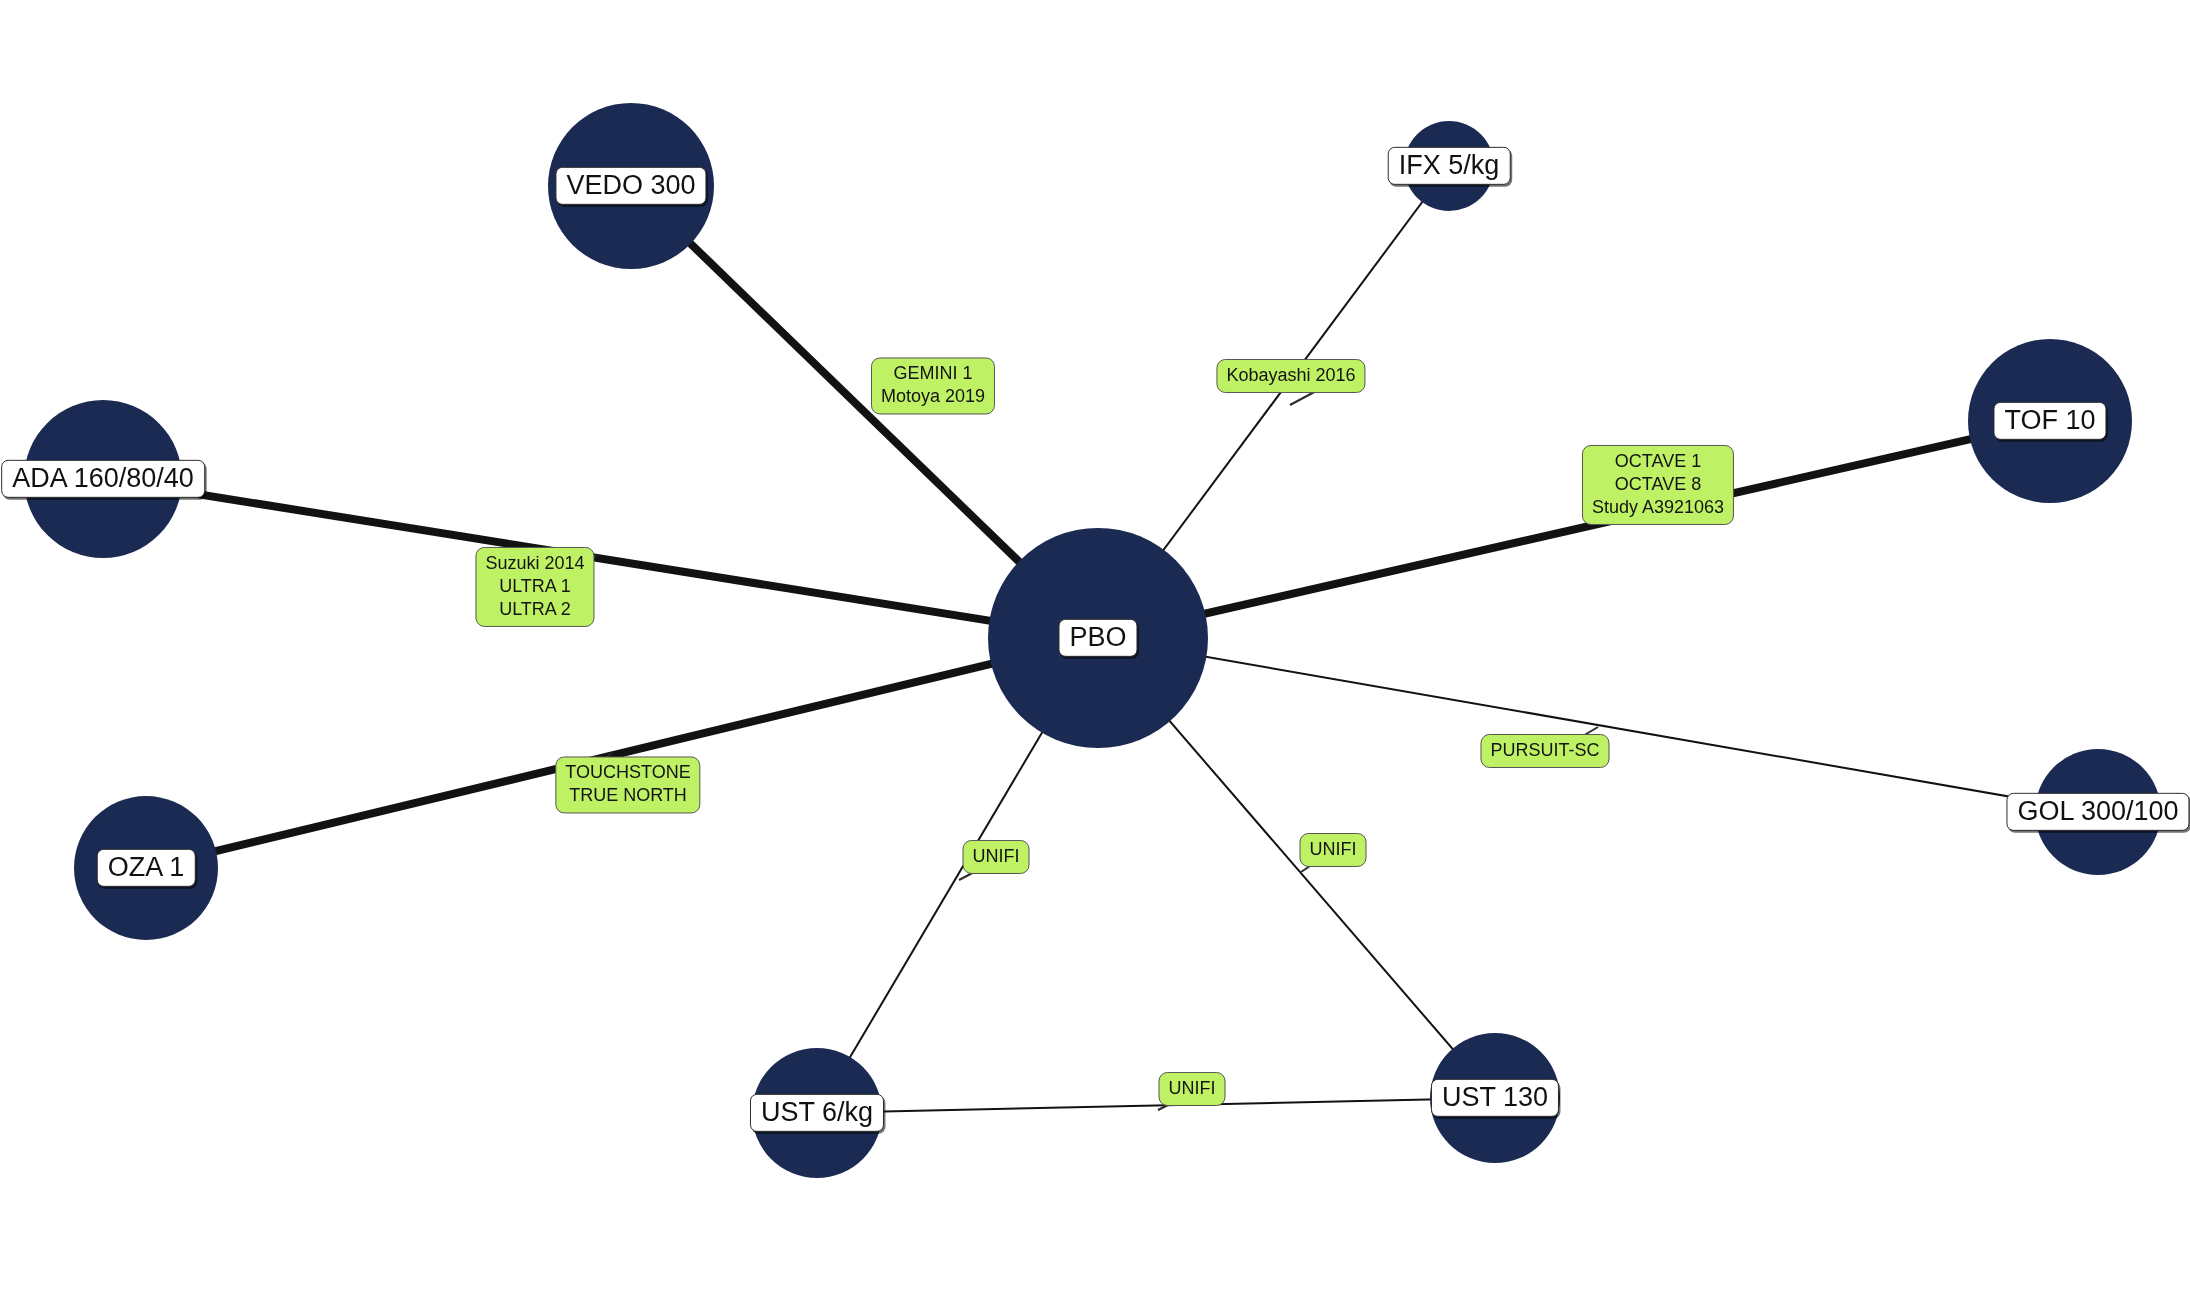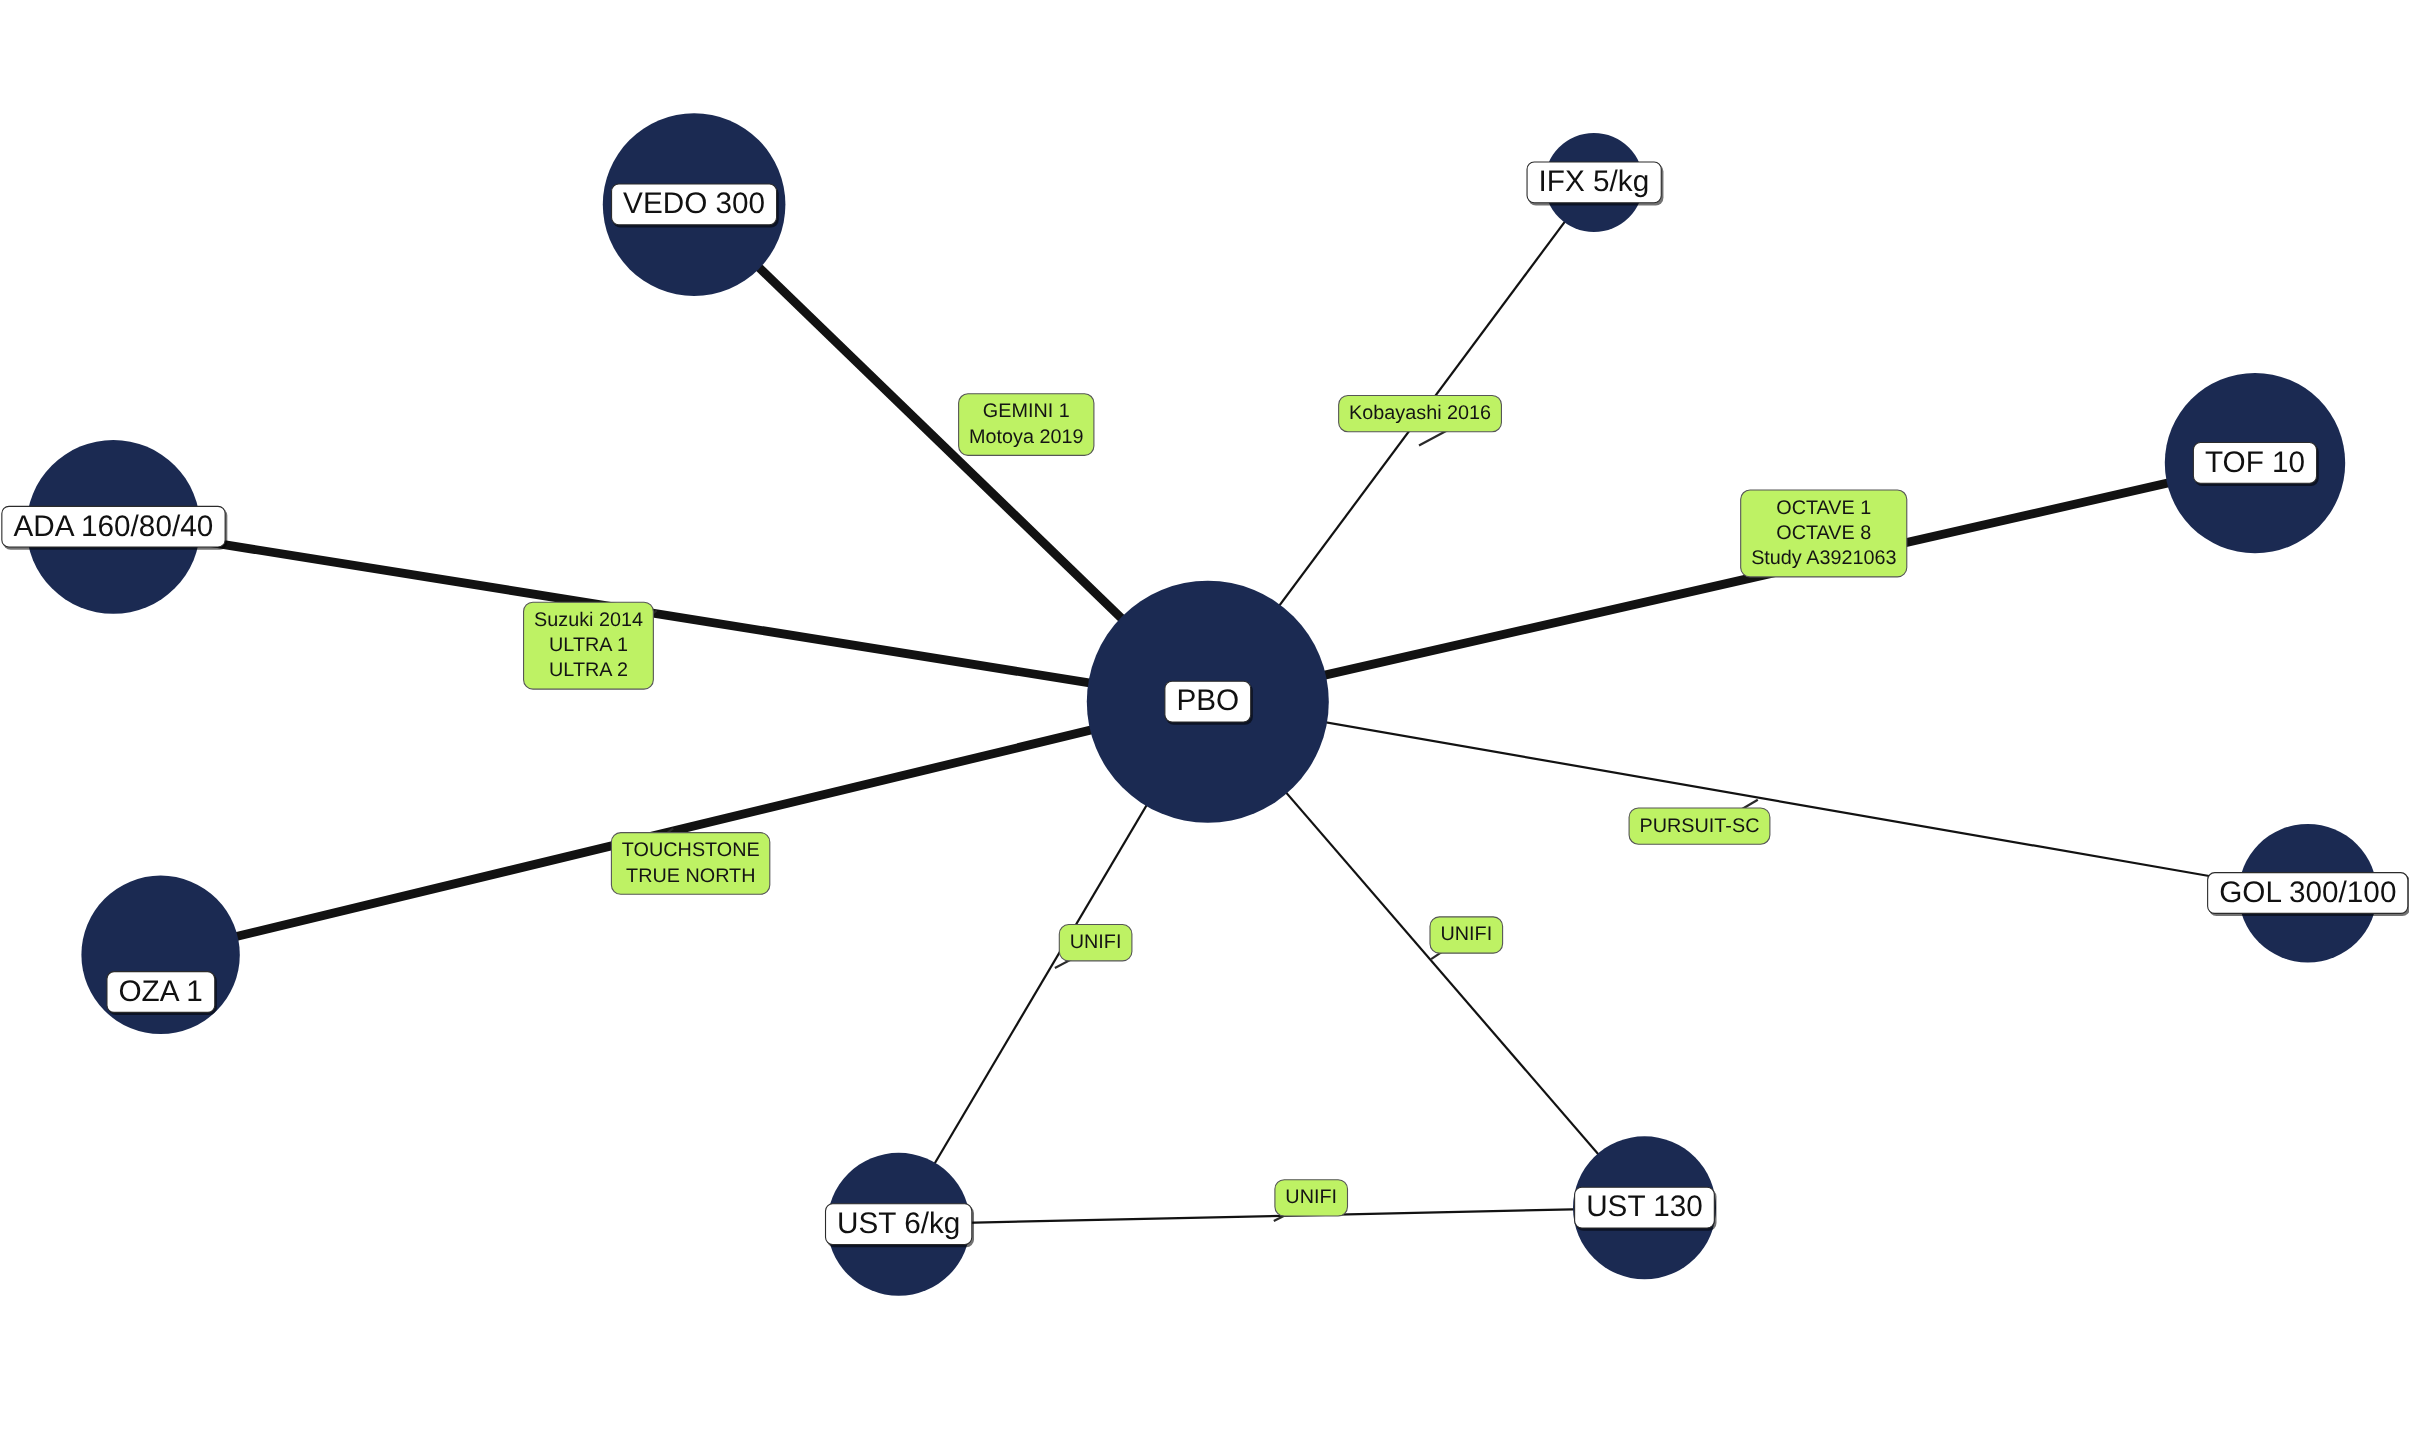--- a/index.html
+++ b/index.html
@@ -125,20 +125,20 @@
         <span class="ln">UNIFI</span>
       </div>
       <div class="edge-label" style="left: 1192px; top: 1089px;">
         <span class="ln">UNIFI</span>
       </div>
     </div>
   <div id="node-labels-layer">
       <div class="node-label" style="left: 1098px; top: 638px;">PBO</div>
       <div class="node-label" style="left: 631px; top: 186px;">VEDO 300</div>
       <div class="node-label" style="left: 103px; top: 479px;">ADA 160/80/40</div>
-      <div class="node-label" style="left: 146px; top: 868px; margin-top: 34px;">OZA 1</div>
+      <div class="node-label" style="left: 146px; top: 868px;">OZA 1</div>
       <div class="node-label" style="left: 1449px; top: 166px;">IFX 5/kg</div>
       <div class="node-label" style="left: 2050px; top: 421px;">TOF 10</div>
       <div class="node-label" style="left: 2098px; top: 812px;">GOL 300/100</div>
       <div class="node-label" style="left: 817px; top: 1113px;">UST 6/kg</div>
       <div class="node-label" style="left: 1495px; top: 1098px;">UST 130</div>
     </div>
 </div>
 
 </body></html>

